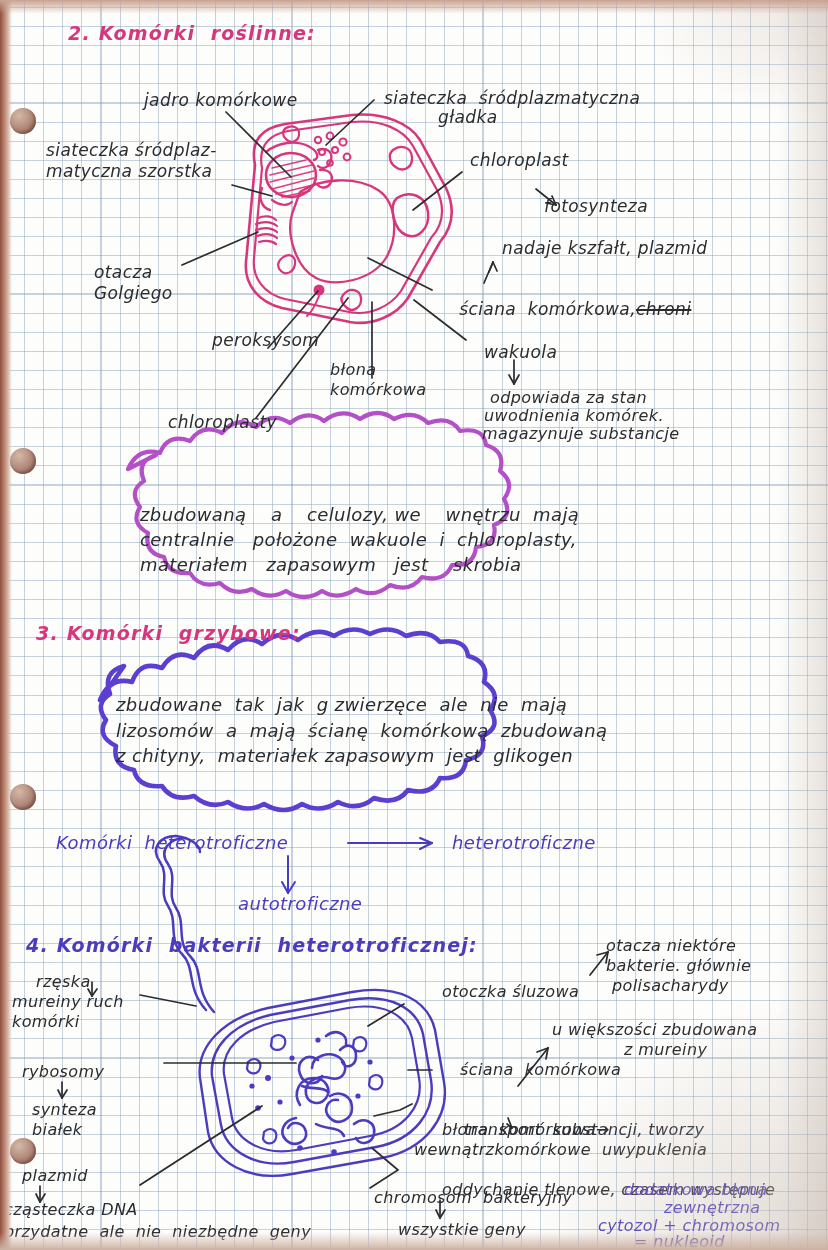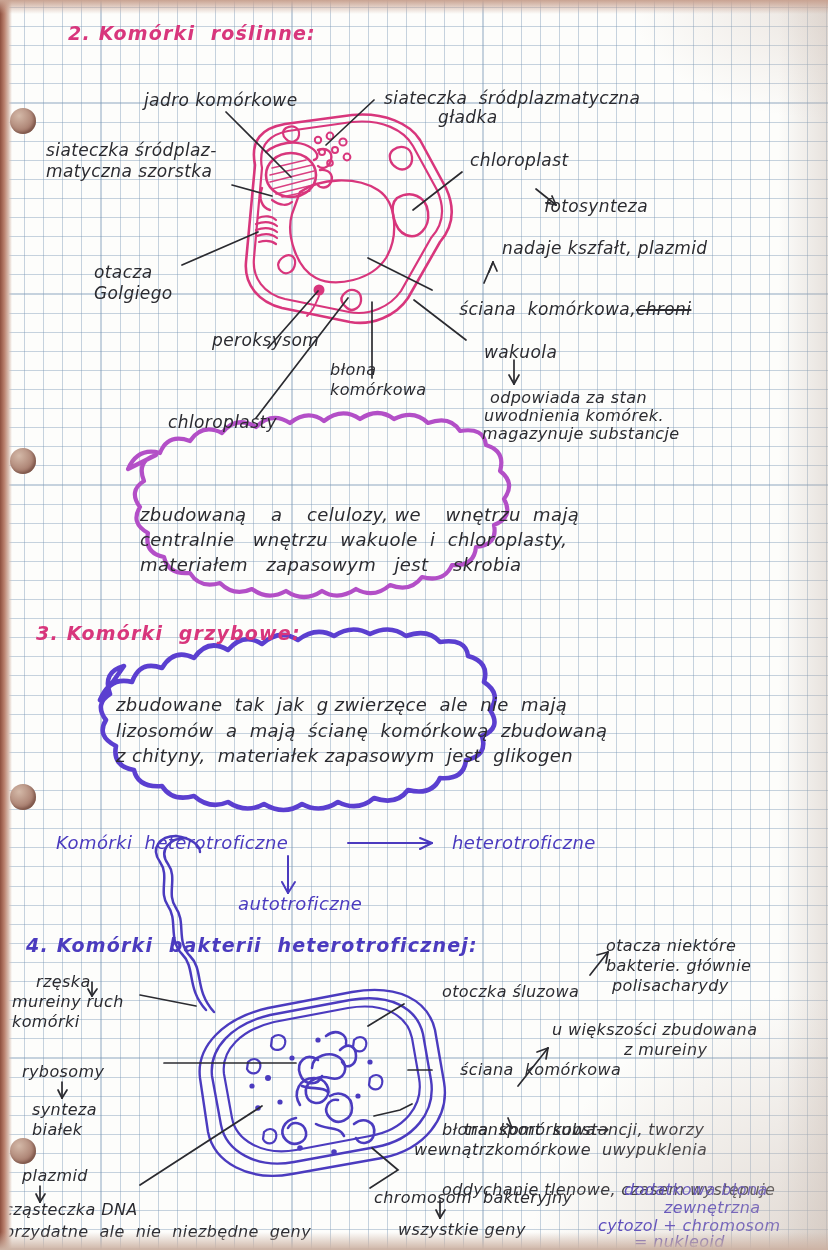--- a/index.html
+++ b/index.html
@@ -277,21 +277,21 @@
   <div class="hw blk lbl" style="left:176px;top:330px;margin-left:36px;">peroksysom</div>
   <div class="hw blk sml" style="left:330px;top:360px;">błona
 komórkowa</div>
   <div class="hw blk lbl" style="left:168px;top:412px;">chloroplasty</div>
   <div class="hw blk lbl" style="left:484px;top:342px;">wakuola</div>
   <div class="hw blk sml" style="left:490px;top:388px;">odpowiada za stan</div>
   <div class="hw blk sml" style="left:484px;top:406px;">uwodnienia komórek.</div>
   <div class="hw blk sml" style="left:482px;top:424px;">magazynuje substancje</div>
 
   <div class="hw blk big" style="left:140px;top:504px;">zbudowaną    a    celulozy, we    wnętrzu  mają</div>
-  <div class="hw blk big" style="left:140px;top:529px;">centralnie   wnętrzu  wakuole  i  chloroplasty,</div>
+  <div class="hw blk big" style="left:140px;top:529px;">centralnie   położone  wakuole  i  chloroplasty,</div>
   <div class="hw blk big" style="left:140px;top:554px;">materiałem   zapasowym   jest    skrobia</div>
 
   <div class="hw pnk hdr" style="left:36px;top:622px;">3. Komórki  grzybowe:</div>
   <div class="hw blk big" style="left:116px;top:694px;">zbudowane  tak  jak  g zwierzęce  ale  nie  mają</div>
   <div class="hw blk big" style="left:116px;top:720px;">lizosomów  a  mają  ścianę  komórkową  zbudowaną</div>
   <div class="hw blk big" style="left:116px;top:745px;">z chityny,  materiałek zapasowym  jest  glikogen</div>
 
   <div class="hw pur big" style="left:56px;top:832px;">Komórki  heterotroficzne</div>
   <div class="hw pur big" style="left:452px;top:832px;">heterotroficzne</div>
   <div class="hw pur big" style="left:238px;top:893px;">autotroficzne</div>

